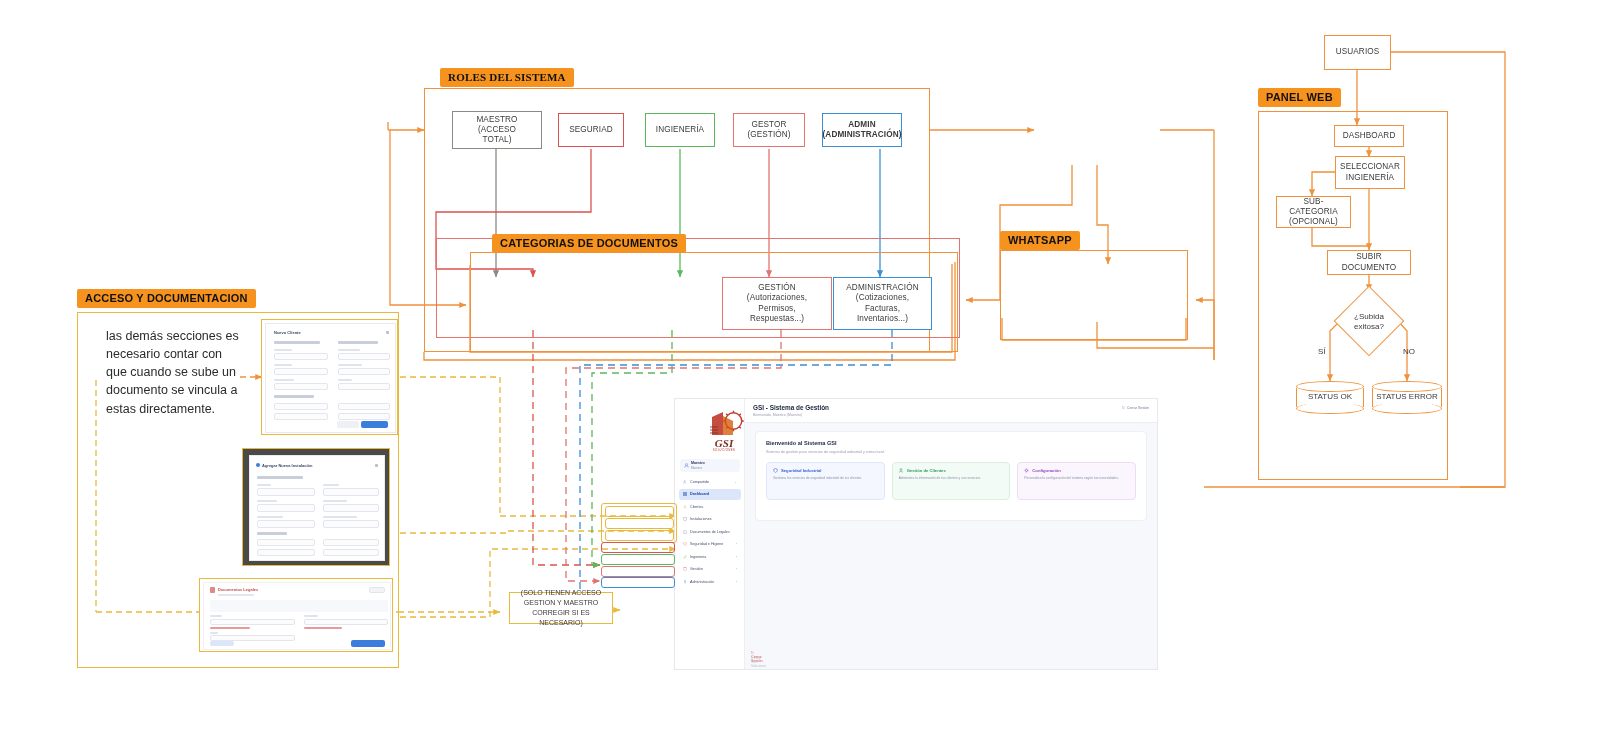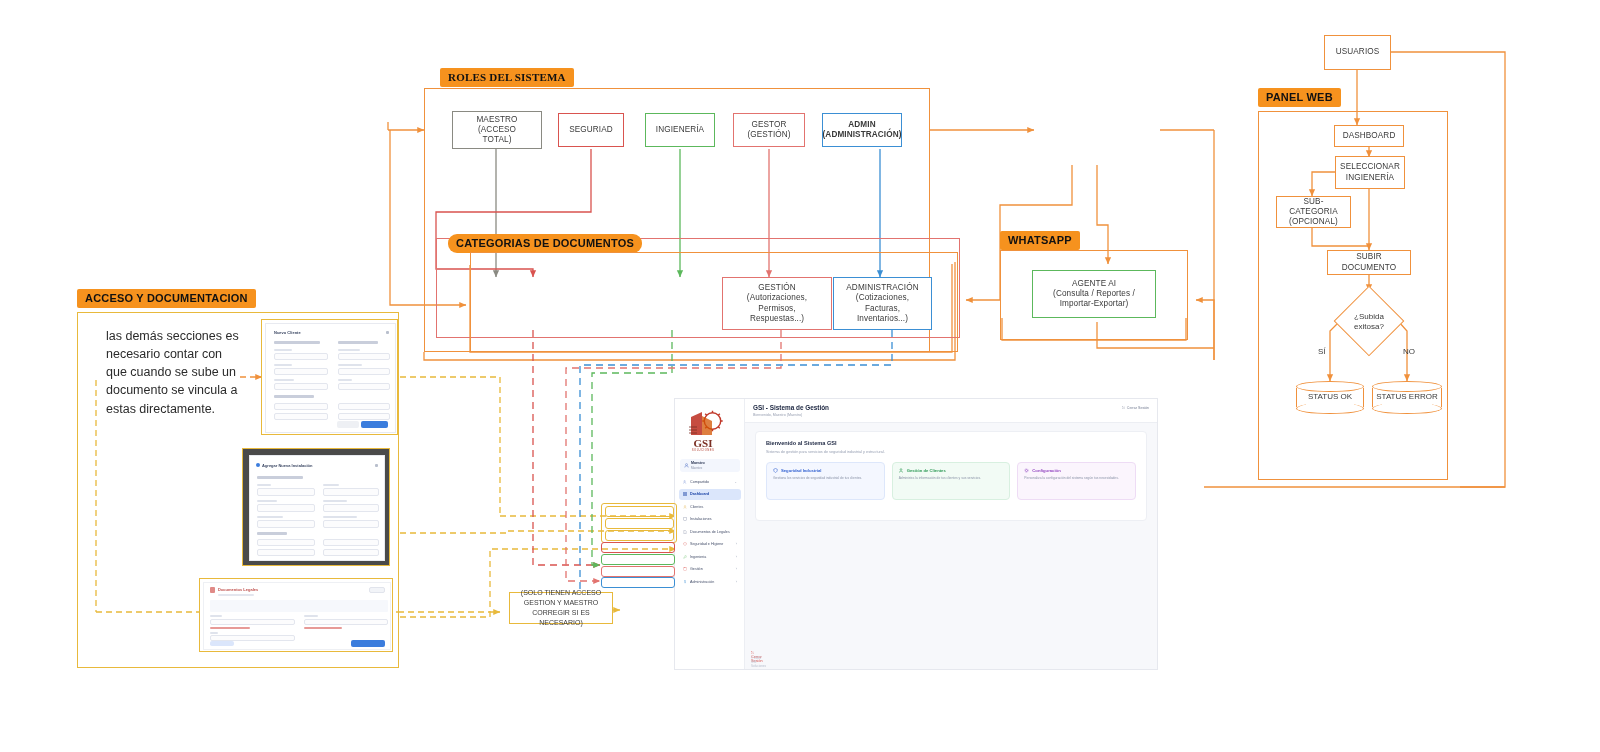--- a/index.html
+++ b/index.html
@@ -63,22 +63,22 @@
     font-size:7px; text-align:center; color:#3a3a3a; line-height:1.45;
     display:flex; flex-direction:column; align-items:center; justify-content:center;
     padding:2px;
   }
   .shot-frame { position:absolute; border:1.5px solid #E8B93B; background:#fff; overflow:hidden; }
 
   .app { position:absolute; left:674px; top:398px; width:484px; height:272px;
          background:#f7f8fb; border:1px solid #e6e8ee; overflow:hidden; }
   .app-side { position:absolute; left:0; top:0; width:70px; height:100%;
               background:#ffffff; border-right:1px solid #eceef3; }
-  .app-logo { position:absolute; left:7px; top:6px; width:70px; height:52px;
-              display:flex; align-items:center; justify-content:flex-start; }
+  .app-logo { position:absolute; left:0; top:6px; width:70px; height:52px;
+              display:flex; align-items:center; justify-content:flex-end;font-style:italic; }
   .app-user { position:absolute; left:5px; top:60px; width:60px; height:13px;
               background:#f3f6fd; border-radius:3px; display:flex; align-items:center; gap:2px; padding-left:4px;}
   .app-user .nm { font-size:3.6px; font-weight:bold; color:#2a3553; line-height:1.15;}
   .app-user .sb { font-size:3.1px; color:#8b93a8; }
   .menu { position:absolute; left:4px; top:77px; width:62px; }
   .mi { height:11px; margin-bottom:1.5px; border-radius:3px; display:flex; align-items:center;
         padding:0 4px; gap:3px; font-size:3.7px; color:#46506b; position:relative;}
   .mi .ic { width:4px;height:4px; flex:0 0 4px; opacity:.75;}
   .mi .cv { position:absolute; right:4px; font-size:3.4px; color:#9aa2b6;}
   .mi.active { background:#dbe6fb; color:#1e46a8; font-weight:bold; }
@@ -236,42 +236,37 @@
   <div class="node" style="left:733px; top:113px; width:72px; height:34px; border-color:#E2736F;">
     <span>GESTOR</span>
     <span class="l2">(GESTIÓN)</span>
   </div>
   <div class="node" style="left:822px; top:113px; width:80px; height:34px; border-color:#3B8FD4;font-weight:bold;">
     <span>ADMIN</span>
     <span class="l2">(ADMINISTRACIÓN)</span>
   </div>
 
   <div class="group-box" style="left:436px; top:238px; width:524px; height:100px; border-color:#E2736F;"></div>
-  <div class="group-tag" style="left:448px; top:234px;border-radius:9px;">CATEGORIAS DE DOCUMENTOS</div>
+  <div class="group-tag" style="left:492px; top:234px;">CATEGORIAS DE DOCUMENTOS</div>
   <div class="group-box" style="left:470px; top:252px; width:488px; height:100px; border-color:#F0913C;"></div>
 
   <div class="node" style="left:722px; top:277px; width:110px; height:53px; border-color:#E2736F;">
     <span>GESTIÓN</span>
     <span class="l2">(Autorizaciones, Permisos,</span>
     <span class="l2">Respuestas...)</span>
   </div>
   <div class="node" style="left:833px; top:277px; width:99px; height:53px; border-color:#3B8FD4;">
     <span>ADMINISTRACIÓN</span>
     <span class="l2">(Cotizaciones, Facturas,</span>
     <span class="l2">Inventarios...)</span>
   </div>
 
 
   <div class="group-box" style="left:1000px; top:250px; width:188px; height:90px; border-color:#F0913C;"></div>
   <div class="group-tag" style="left:1000px; top:231px;">WHATSAPP</div>
-  <div class="node" style="left:1032px; top:270px; width:124px; height:48px; border-color:#5CB85C;">
-    <span>AGENTE AI</span>
-    <span class="l2">(Consulta / Reportes /</span>
-    <span class="l2">Importar-Exportar)</span>
-  </div>
 
   <div class="node" style="left:1324px; top:35px; width:67px; height:35px; border-color:#F0913C;">
     <span>USUARIOS</span>
   </div>
 
   <div class="group-box" style="left:1258px; top:111px; width:190px; height:369px; border-color:#F0913C;"></div>
   <div class="group-tag" style="left:1258px; top:88px;">PANEL WEB</div>
 
   <div class="node" style="left:1334px; top:125px; width:70px; height:22px; border-color:#F0913C;">
     <span>DASHBOARD</span>

